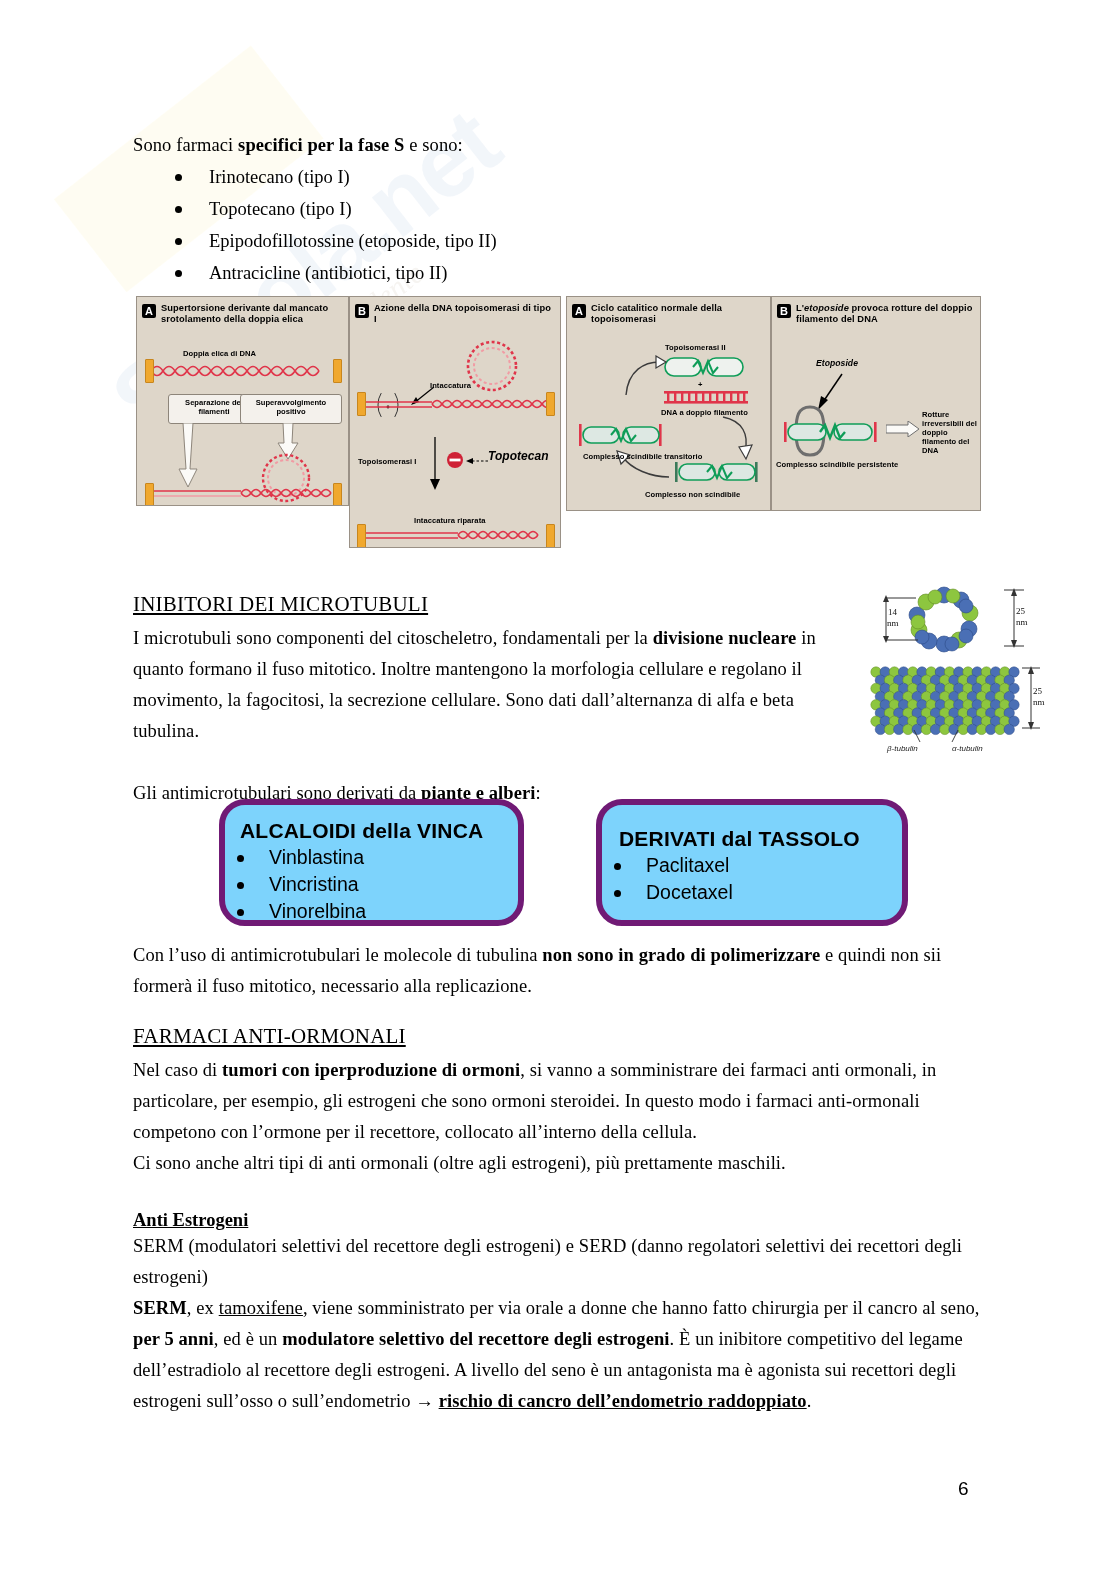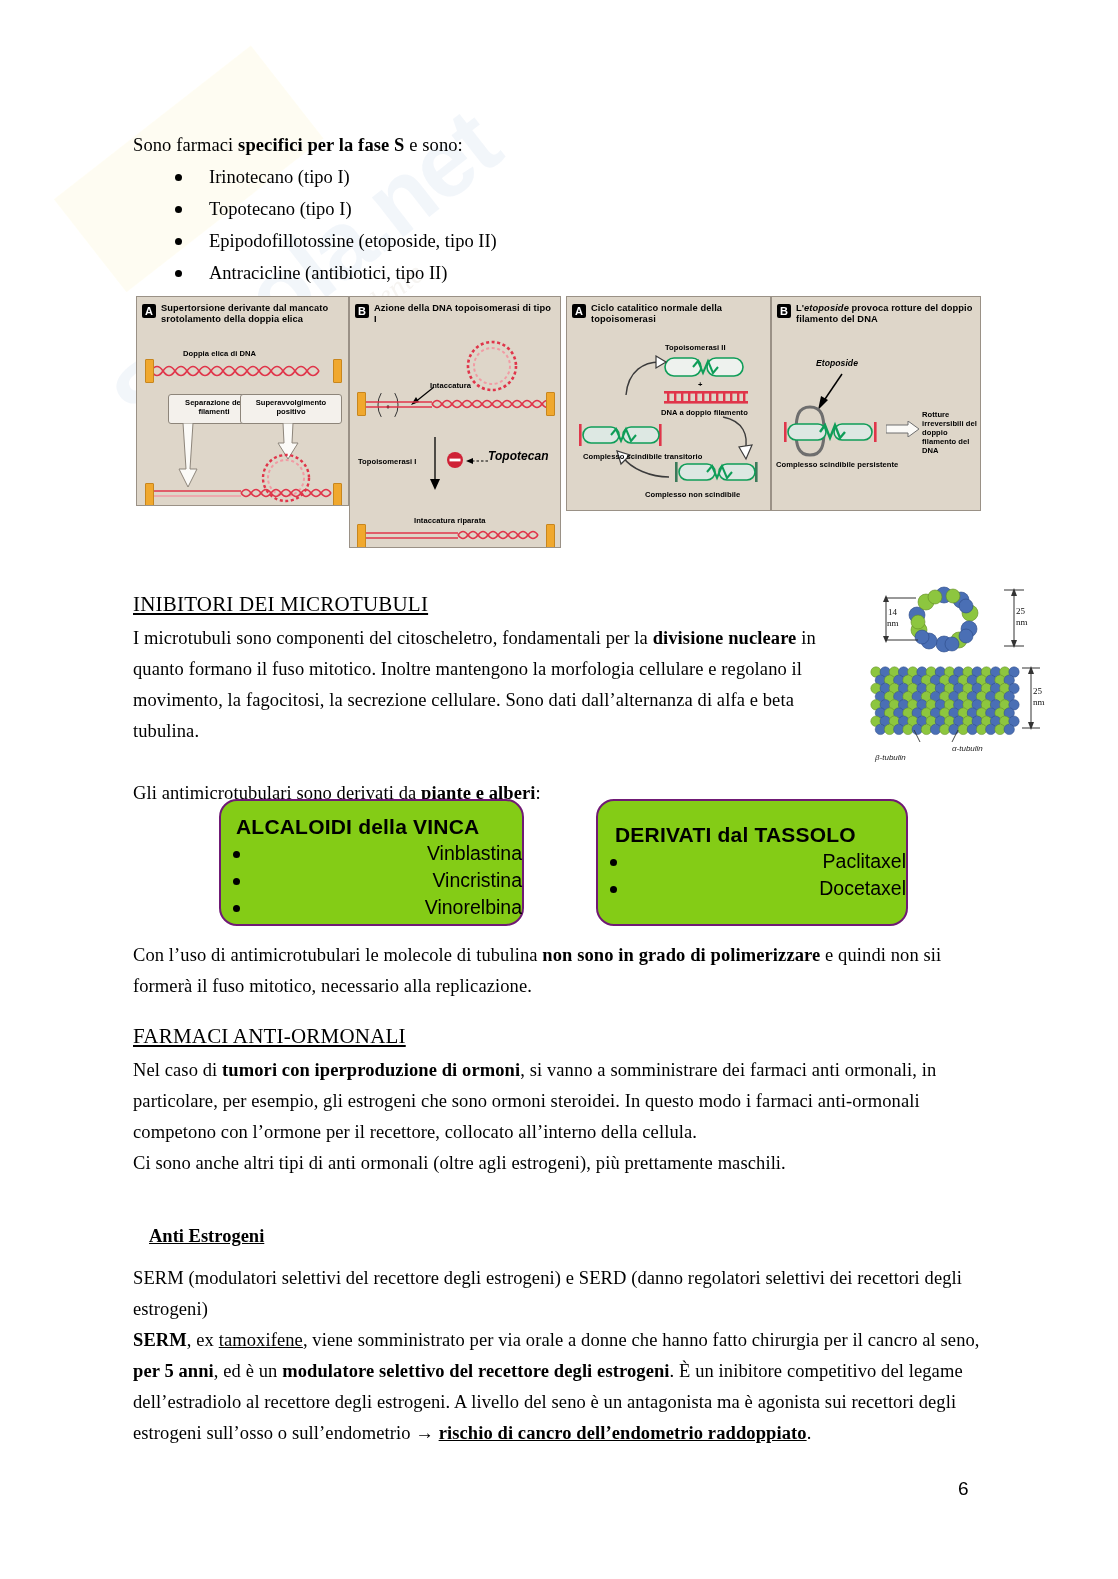--- a/index.html
+++ b/index.html
@@ -73,21 +73,21 @@
   h2.section {
     font-size: 21px;
     font-weight: normal;
     margin: 0;
     text-decoration: underline;
     letter-spacing: .2px;
   }
   h3.subsection {
     font-size: 18.5px;
     font-weight: bold;
-    margin: 16px;
+    margin: 0;
     text-decoration: underline;
   }
 
   
   .figstrip {
     position: absolute;
     left: 136px;
     top: 296px;
     width: 845px;
     height: 250px;
@@ -187,40 +187,39 @@
   .mtlab {
     position: absolute;
     font-size: 8px;
     font-style: italic;
     color: #222;
   }
 
   
   .drugbox {
     position: absolute;
-    background: #84cc16;
-    border: 2px solid #701a75;
-    border-radius: 18px;
+    background: #7dd3fc;
+    border: 6px solid #701a75;
+    border-radius: 26px;
     box-sizing: border-box;
     z-index: 2;
   }
   .drugbox.vinca  { left: 219px; top: 799px; width: 305px; height: 127px; }
   .drugbox.taxol  { left: 596px; top: 799px; width: 312px; height: 127px; }
   .drugbox .dtitle {
     font-size: 21px;
     font-weight: bold;
     letter-spacing: .2px;
     margin: 14px 0 0 15px;
   }
   .drugbox.taxol .dtitle { margin-top: 22px; margin-left: 17px; }
   .drugbox ul {
     list-style: none;
     margin: 1px 0 0 0;
     padding: 0 0 0 12px;
-    text-align: right;
   }
   .drugbox ul li {
     font-size: 19.5px;
     line-height: 27px;
     position: relative;
     padding-left: 32px;
   }
   .drugbox ul li::before {
     content: "";
     position: absolute;
@@ -661,21 +660,21 @@
         <path d="M162 140 L165 148 L168 140" fill="#333" stroke="none"></path>
         <line x1="156" y1="86" x2="174" y2="86"></line>
         <line x1="156" y1="146" x2="174" y2="146"></line>
       </g>
       <text x="167" y="112" font-size="9" font-family="Liberation Serif, serif" fill="#111">25</text>
       <text x="167" y="123" font-size="9" font-family="Liberation Serif, serif" fill="#111">nm</text>
 
       <line x1="48" y1="148" x2="54" y2="160" stroke="#333" stroke-width=".9"></line>
       <line x1="92" y1="148" x2="86" y2="160" stroke="#333" stroke-width=".9"></line>
     </svg>
-    <div class="mtlab" style="left:9px; top:162px;margin-top:9px;">β-tubulin</div>
+    <div class="mtlab" style="left:21px; top:162px;">β-tubulin</div>
     <div class="mtlab" style="left:86px; top:162px;">α-tubulin</div>
   </div>
 
   <div class="content" style="top:592px; width:720px;">
     <h2 class="section">INIBITORI DEI MICROTUBULI</h2>
     <p class="para" style="margin-top:6px;"><span>I microtubuli sono componenti del citoscheletro, fondamentali per la </span><b>divisione nucleare</b><span> in quanto formano il fuso mitotico. Inoltre mantengono la morfologia cellulare e regolano il movimento, la fagocitosi, la secrezione cellulare. Sono dati dall’alternanza di alfa e beta tubulina.</span></p>
     <div class="spacer-lg"></div>
     <p class="para"><span>Gli antimicrotubulari sono derivati da </span><b>piante e alberi</b><span>:</span></p>
   </div>
 

